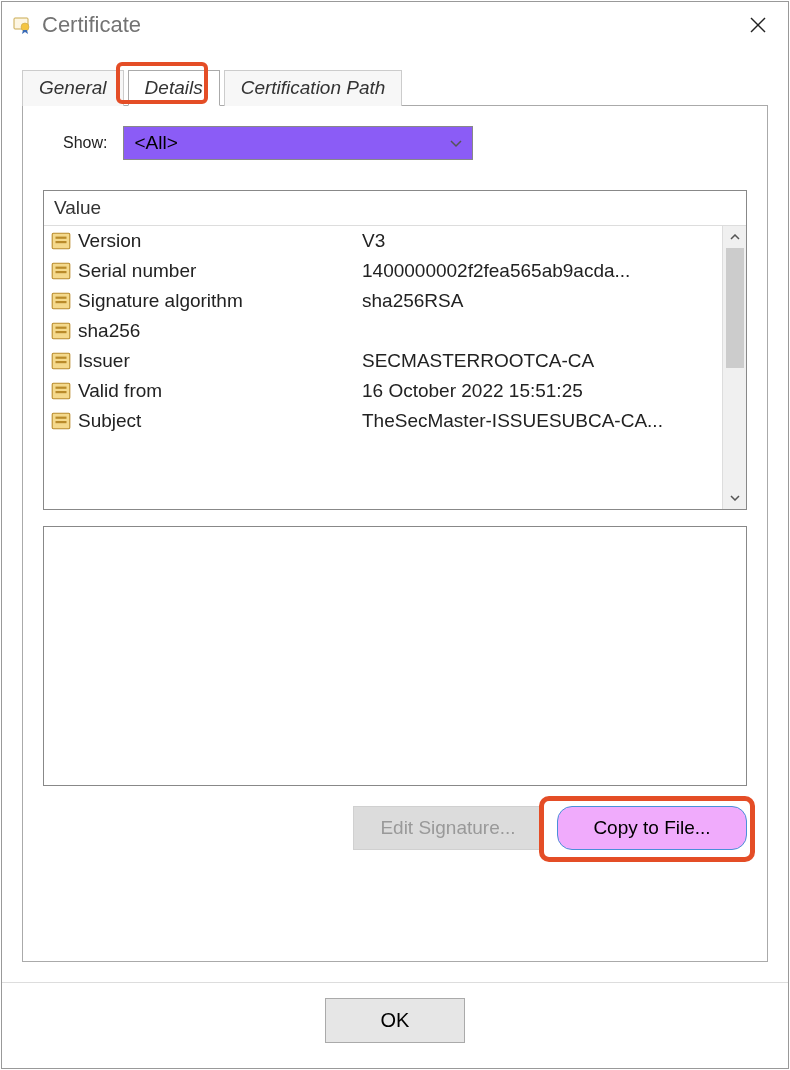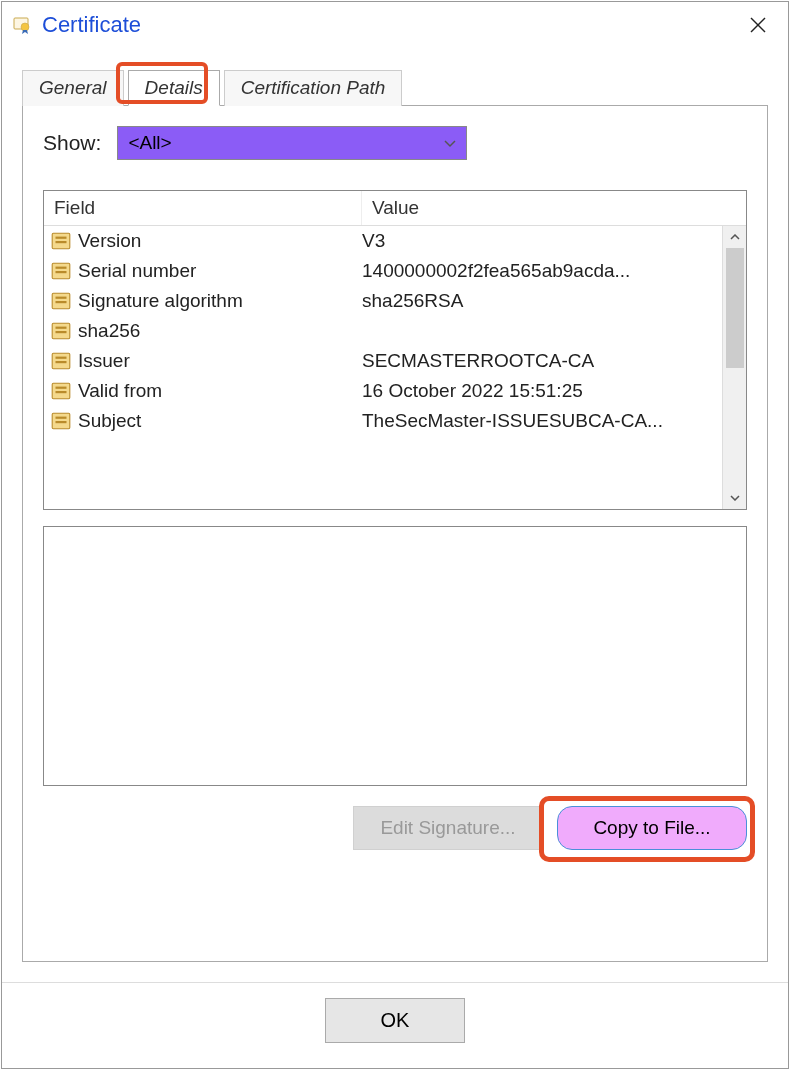--- a/index.html
+++ b/index.html
@@ -26,21 +26,21 @@
       padding: 8px 10px 10px 10px;
       border-bottom: none;
     }
     .titlebar .cert-icon {
       width: 20px;
       height: 20px;
       margin-right: 10px;
     }
     .titlebar .title {
       font-size: 22px;
-      color: #1d4ed8;
+      color: #737373;
       flex: 1;
     }
     .close-btn {
       width: 40px;
       height: 30px;
       display: flex;
       align-items: center;
       justify-content: center;
       cursor: pointer;
       font-size: 24px;
@@ -89,22 +89,23 @@
       display: flex;
       flex-direction: column;
     }
     .showrow {
       display: flex;
       align-items: center;
       gap: 16px;
       margin-bottom: 30px;
     }
     .showlabel {
-      font-size: 21px;
+      font-size: 16px;
       color: #222;
+      margin-left: 20px;
     }
     .showselect {
       border: 1px solid #888;
       background: #8b5cf6;
       padding: 5px 10px;
       width: 350px;
       display: flex;
       align-items: center;
       justify-content: space-between;
       cursor: pointer;
@@ -280,21 +281,20 @@
         <span class="chev">
           <svg width="12" height="8" viewBox="0 0 12 8">
               <path d="M1 1 L6 6 L11 1" fill="none" stroke="#555" stroke-width="1.5"></path>
             </svg>
         </span>
       </div>
     </div>
 
     <div class="listview">
       <div class="listheader">
-        <div class="colh field">Field</div>
         <div class="colh value">Value</div>
       </div>
       <div class="scrollarea">
         <div class="rows">
           <div class="row">
             <span class="ficon"><svg viewBox="0 0 20 20">
                   <rect x="2" y="3" width="16" height="14" rx="1" fill="#f4d98c" stroke="#b98b2b"></rect>
                   <rect x="5" y="6" width="10" height="2" fill="#b98b2b"></rect>
                   <rect x="5" y="10" width="10" height="2" fill="#b98b2b"></rect>
                 </svg></span>

